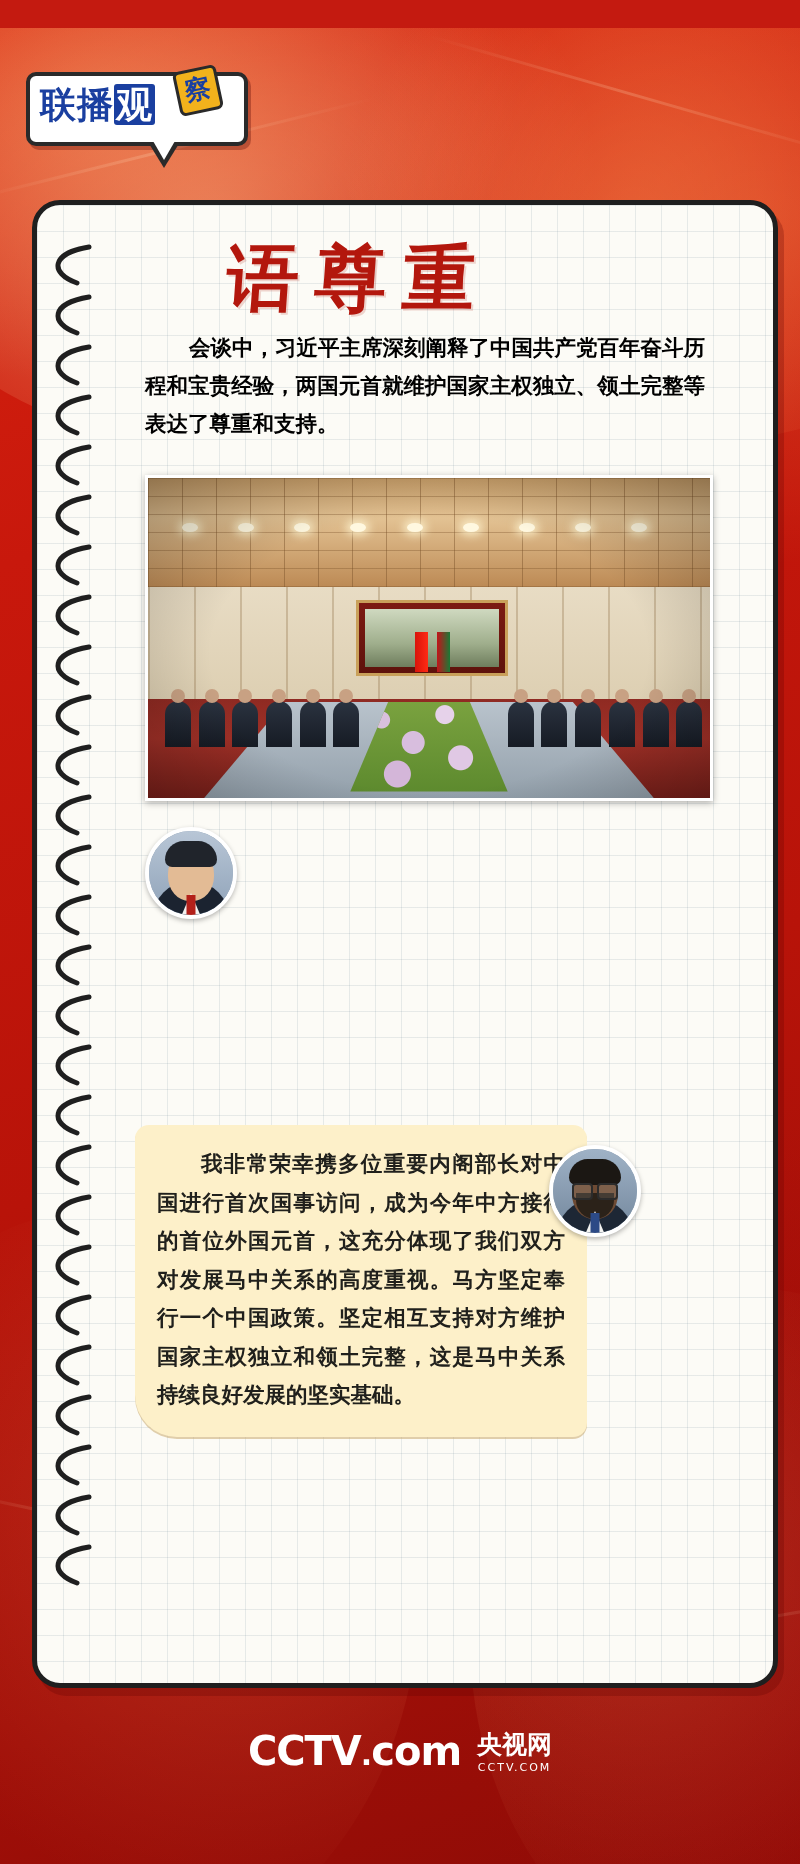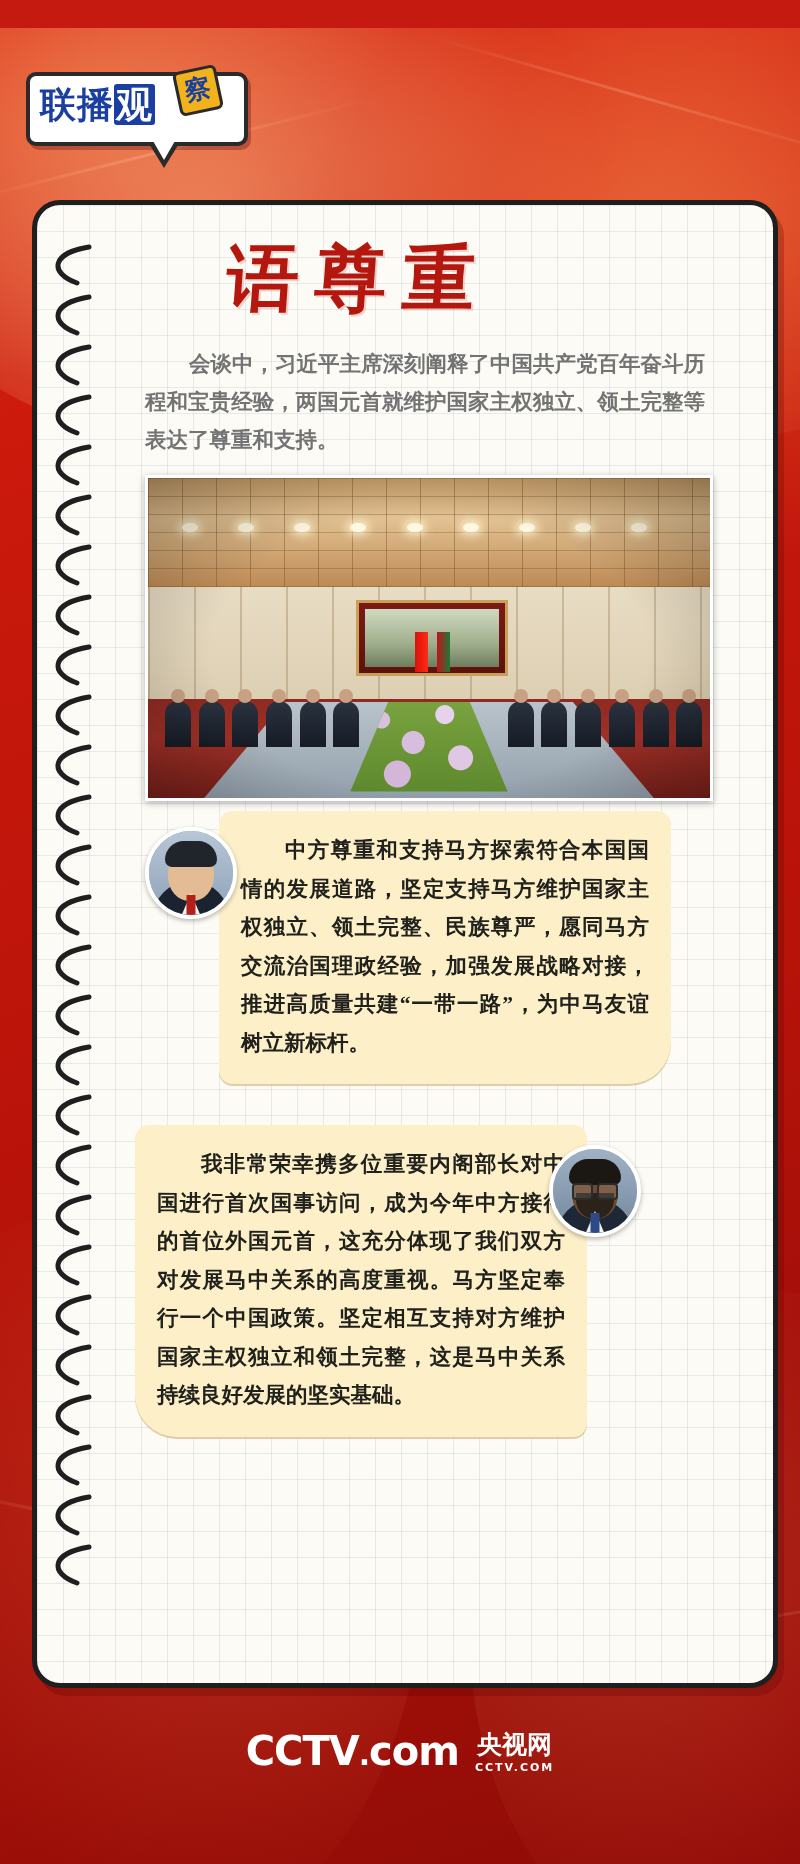--- a/index.html
+++ b/index.html
@@ -180,25 +180,25 @@
     color: #b3170d;
     text-shadow: 2px 2px 0 rgba(180,40,20,0.18);
     white-space: nowrap;
     transform: skewX(-4deg);
   }
 
   
   .lead {
     position: absolute;
     left: 38px;
-    top: 140px;
+    top: 124px;
     width: 560px;
     font-size: 21.5px;
     line-height: 38px;
-    color: #737373;
+    color: #000000;
     text-align: justify;
     text-indent: 44px;
     font-weight: bold;
   }
 
   
   .photo {
     position: absolute;
     left: 38px;
     top: 270px;
@@ -396,22 +396,22 @@
     font-size: 25px;
     color: #ffffff;
     vertical-align: middle;
     font-family: "DejaVu Sans", "Liberation Sans", sans-serif;
     font-weight: bold;
   }
   .cctv-cn small {
     display: block;
     font-size: 11px;
     letter-spacing: 2px;
-    font-weight: bold;
-    text-align: right;
+    font-weight: normal;
+    text-align: center;
   }
 </style>
 </head>
 <body>
 
 <div class="page">
 
   <div class="swoosh sw1"></div>
   <div class="swoosh sw2"></div>
   <div class="swoosh sw3"></div>
@@ -507,21 +507,20 @@
           <i style="left:64%"></i>
             <i style="left:70%"></i>
             <i style="left:76%"></i>
             <i style="left:82%"></i>
           <i style="left:88%"></i>
             <i style="left:94%"></i>
         </div>
         <div class="ph-vignette"></div>
       </div>
 
-      <div class="quote quote-xi">中方尊重和支持马方探索符合本国国情的发展道路，坚定支持马方维护国家主权独立、领土完整、民族尊严，愿同马方交流治国理政经验，加强发展战略对接，推进高质量共建“一带一路”，为中马友谊树立新标杆。</div>
       <div class="avatar avatar-xi">
         <div class="av-bg xi"></div>
         <div class="av-suit xi"></div>
         <div class="av-face xi"></div>
         <div class="av-hair xi"></div>
         <div class="av-shirt"></div>
         <div class="av-tie xi"></div>
       </div>
 
       <div class="quote quote-mv">我非常荣幸携多位重要内阁部长对中国进行首次国事访问，成为今年中方接待的首位外国元首，这充分体现了我们双方对发展马中关系的高度重视。马方坚定奉行一个中国政策。坚定相互支持对方维护国家主权独立和领土完整，这是马中关系持续良好发展的坚实基础。</div>

